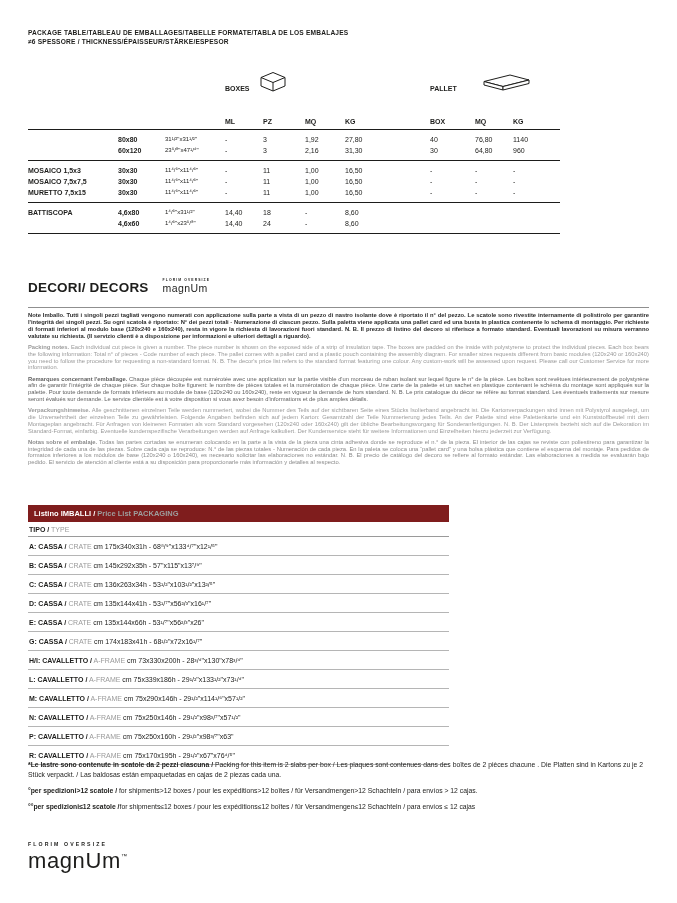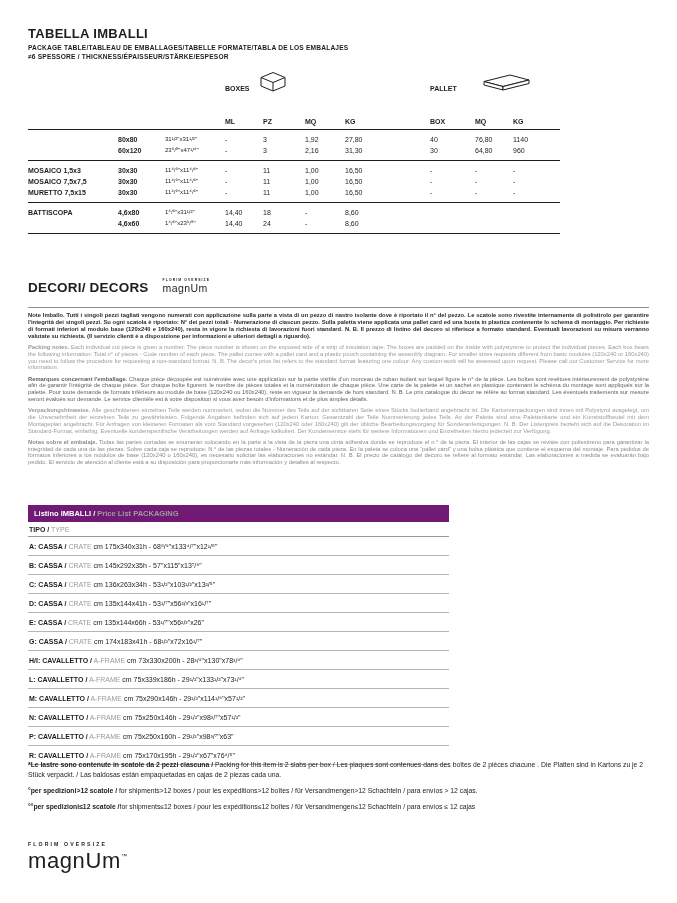--- a/index.html
+++ b/index.html
@@ -45,21 +45,21 @@
   .note { font-size:5.8px; line-height:1.17; text-align:justify; margin-top:4.5px; }
   .note .lead { font-weight:bold; }
   .note-it { color:#2a2a2a; font-weight:bold; }
   .note-en { color:#9a9a9a; }
   .note-fr { color:#5f5f5f; }
   .note-de { color:#9a9a9a; }
   .note-es { color:#8a8a8a; }
 
   
   .price-table { position:absolute; left:28px; top:505px; width:421px; }
-  .price-bar { background:#701a75; color:#fff; font-size:7.5px; font-weight:bold; padding:4px 6px; }
+  .price-bar { background:#7f1d1d; color:#fff; font-size:7.5px; font-weight:bold; padding:4px 6px; }
   .price-bar .pb-gray { color:#9d9d9c; }
   .tipo-row { font-size:7px; padding:4px 1px 3px 1px; border-bottom:1px solid #9a9a9a; }
   .price-row { font-size:7px; padding:5.5px 1px; border-bottom:1px solid #b5b5b5; }
   .bold { font-weight:bold; color:#1d1d1b; }
   .gray { color:#9a9a9a; }
   .rest { color:#1d1d1b; }
 
   
   .footnotes { position:absolute; left:28px; top:760px; width:621px; font-size:6.8px; line-height:1.4; }
   .fn { margin-bottom:6.5px; }
@@ -71,21 +71,20 @@
   .magnum-lg { font-size:22px; letter-spacing:.6px; color:#1d1d1b; margin-top:3px; font-weight:500; }
   .logo-u { font-weight:400; }
   .tm { font-size:6px; vertical-align:10px; letter-spacing:0; }
 </style>
 </head>
 <body>
 
 <div class="page">
 
   <header class="title-block">
-    <h1 class="title">TABELLA IMBALLI</h1>
     <div class="subtitle">PACKAGE TABLE/TABLEAU DE EMBALLAGES/TABELLE FORMATE/TABLA DE LOS EMBALAJES</div>
     <div class="subtitle">≠6 SPESSORE / THICKNESS/ÉPAISSEUR/STÄRKE/ESPESOR</div>
   </header>
 
   <section class="pack-table">
     <div class="pack-head">
       <span class="gh gh-boxes">BOXES</span>
       <svg class="icon-box" width="30" height="23" viewBox="0 0 30 23">
         <g fill="none" stroke="#1d1d1b" stroke-width="1">
           <polygon points="3,7.5 15,2.5 27,7.5 15,12.5"></polygon>

